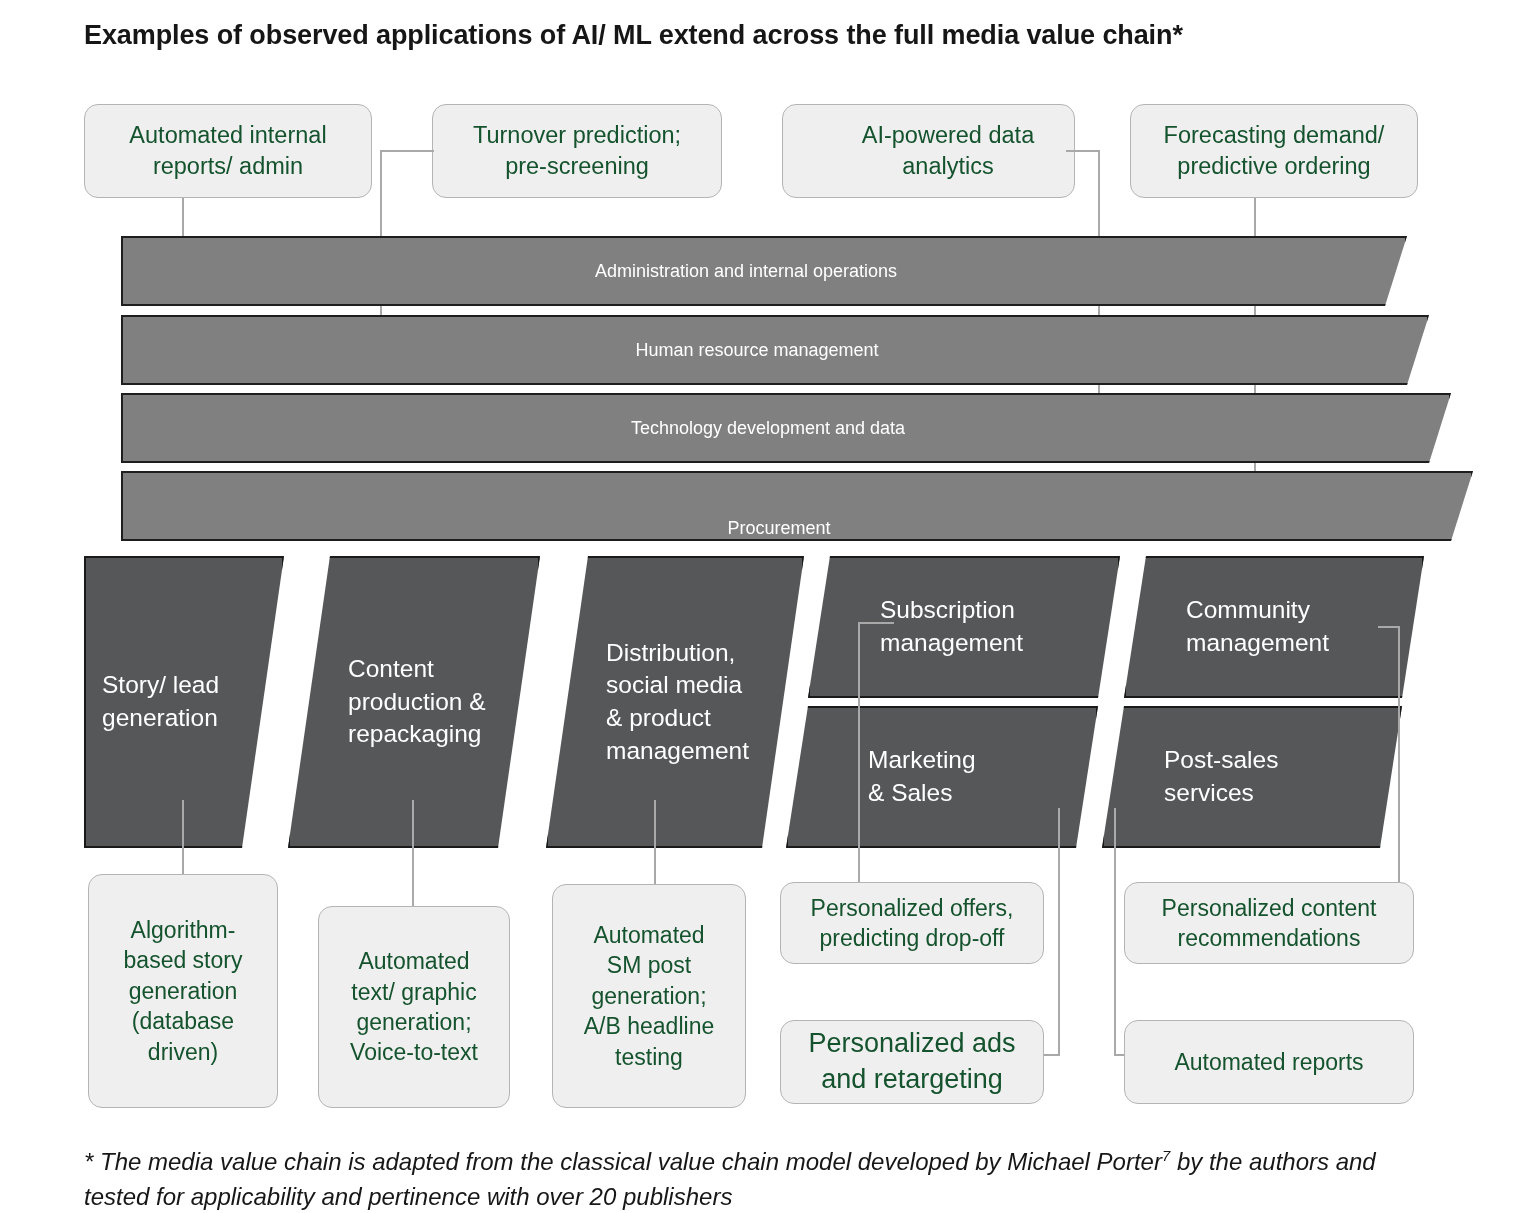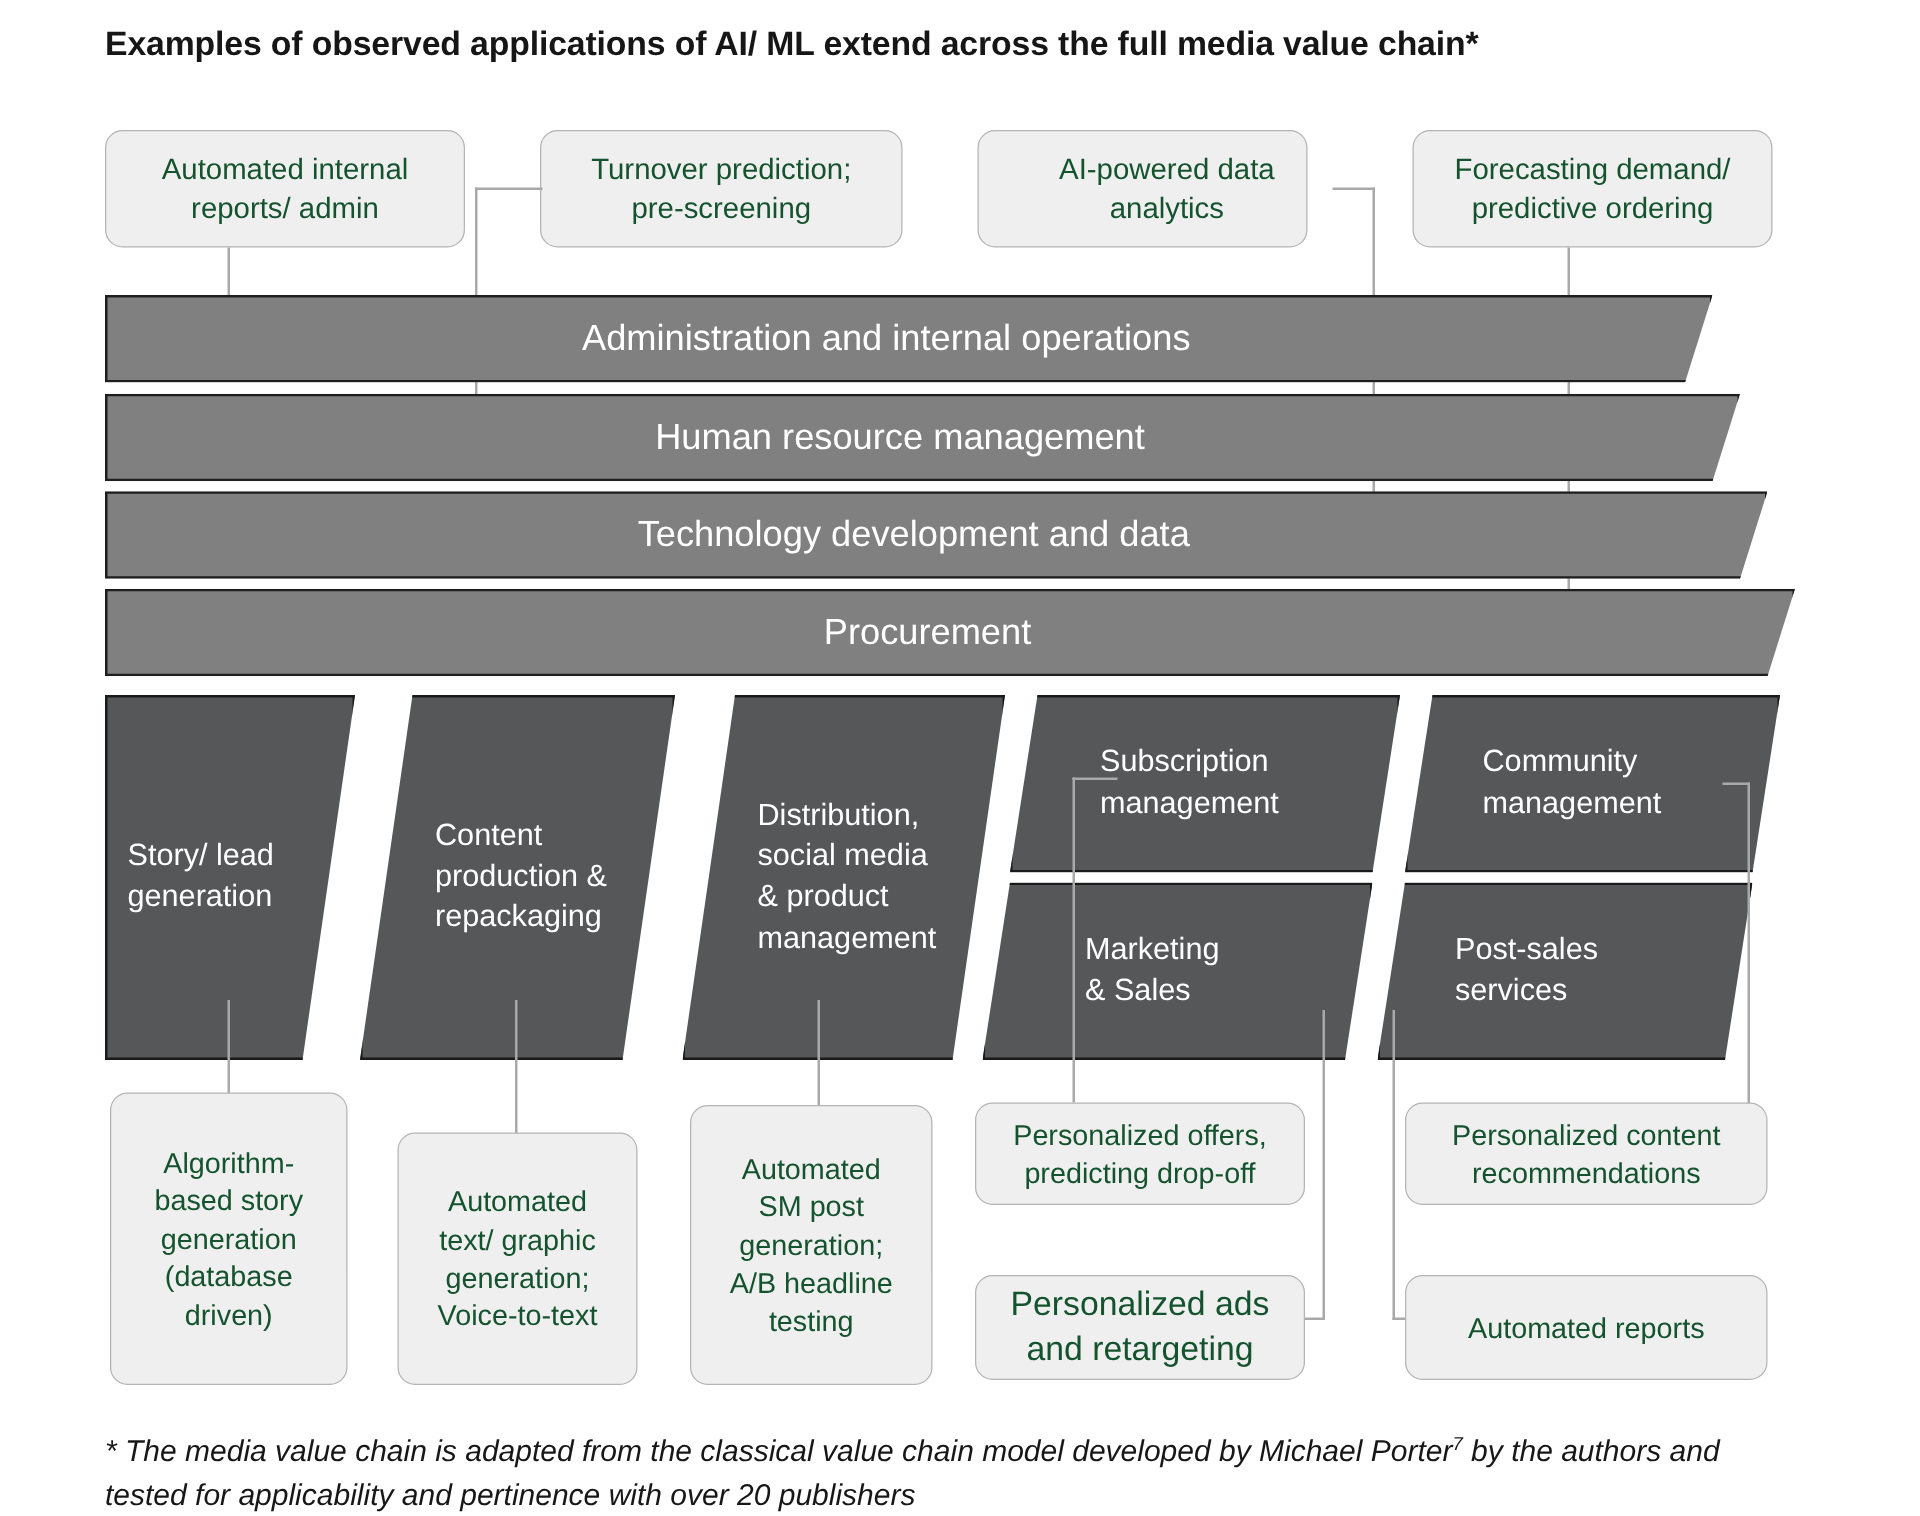--- a/index.html
+++ b/index.html
@@ -40,21 +40,22 @@
 
   
   .supportbar {
     position: absolute;
     background: #808080;
     border: 2.6px solid #1e1e1e;
     display: flex;
     align-items: center;
     justify-content: center;
     color: #ffffff;
-    font-size: 29px;
+    font-size: 18px;
+    margin-left: 37px;
   }
   .supportbar span { transform: translateX(-18px); }
 
   
   .prim {
     position: absolute;
     background: #555759;
     border: 2.4px solid #1a1a1a;
     color: #ffffff;
     font-size: 24.5px;
@@ -92,21 +93,21 @@
 <div id="root">
 
   <div class="title">Examples of observed applications of AI/ ML extend across the full media value chain*</div>
 
   <div class="callout" style="left:84px; top:104px; width:288px; height:94px;">Automated internal
 reports/ admin</div>
 
   <div class="callout" style="left:432px; top:104px; width:290px; height:94px;">Turnover prediction;
 pre-screening</div>
 
-  <div class="callout" style="left:782px; top:104px; width:264px; height:94px;padding-left:47px;">AI-powered data
+  <div class="callout" style="left:782px; top:104px; width:293px; height:94px;padding-left:47px;">AI-powered data
 analytics</div>
 
   <div class="callout" style="left:1130px; top:104px; width:288px; height:94px;">Forecasting demand/
 predictive ordering</div>
 
   <div class="conn v" style="left:182px; top:198px; height:76px;"></div>
 
   <div class="conn h" style="left:380px; top:150px; width:54px;"></div>
   <div class="conn v" style="left:380px; top:150px; height:204px;"></div>
 
@@ -124,21 +125,21 @@
               clip-path: polygon(0 0, 100% 0, calc(100% - 22px) 100%, 0 100%);">
     <span>Human resource management</span>
   </div>
 
   <div class="supportbar" style="left:84px; top:393px; width:1330px; height:70px;
               clip-path: polygon(0 0, 100% 0, calc(100% - 22px) 100%, 0 100%);">
     <span>Technology development and data</span>
   </div>
 
   <div class="supportbar" style="left:84px; top:471px; width:1352px; height:70px;
-              clip-path: polygon(0 0, 100% 0, calc(100% - 22px) 100%, 0 100%);">
+              clip-path: polygon(0 0, 100% 0, calc(100% - 22px) 100%, 0 100%); align-items: flex-end;">
     <span>Procurement</span>
   </div>
 
   <div class="prim" style="left:84px; top:556px; width:200px; height:292px;
               clip-path: polygon(0 0, 100% 0, calc(100% - 42px) 100%, 0 100%);
               padding-left:16px; padding-right:46px;">
     <span class="ptext">Story/ lead
 generation</span>
   </div>
 

